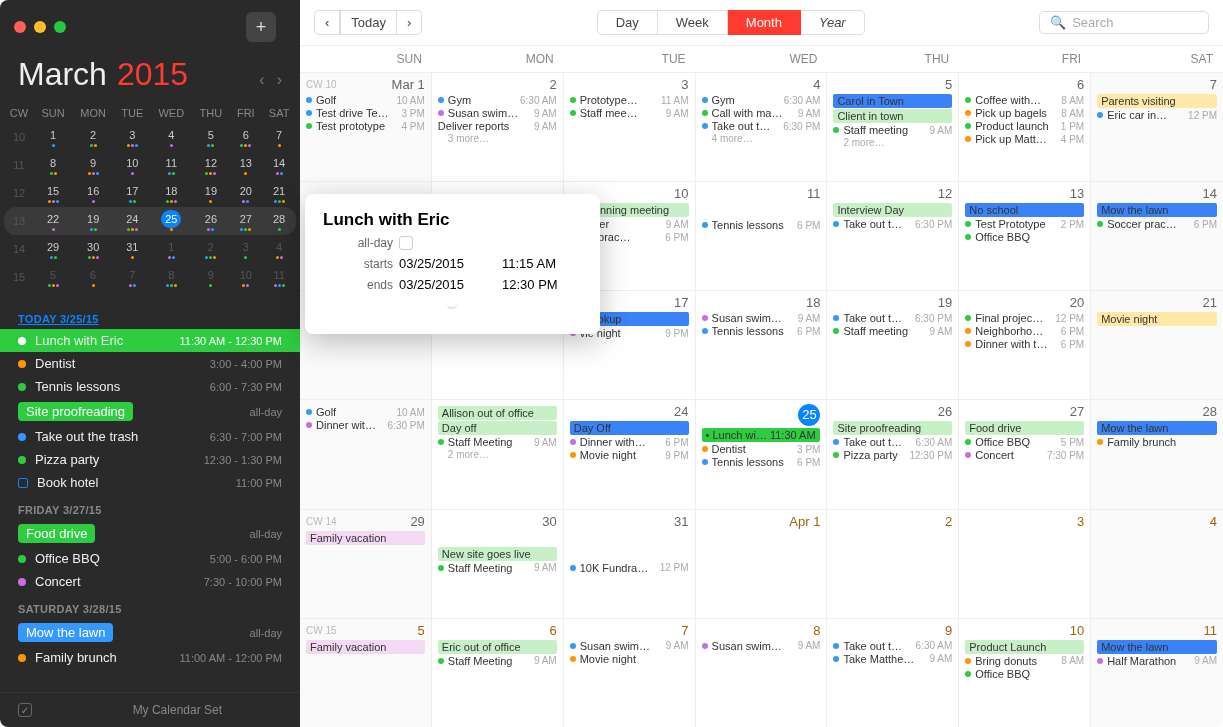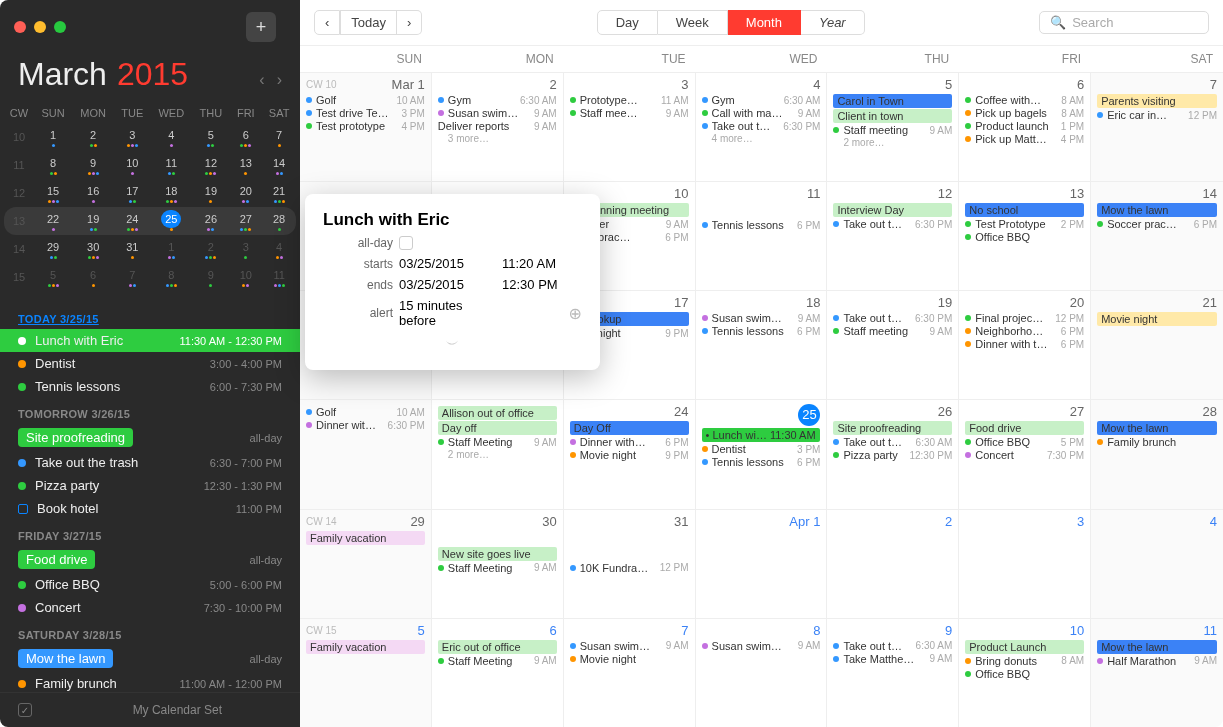--- a/index.html
+++ b/index.html
@@ -57,21 +57,21 @@
 .cal-grid{flex:1;display:flex;flex-direction:column;border-top:1px solid #eee;}
 .dayhdr{display:grid;grid-template-columns:repeat(7,1fr);}
 .dayhdr div{text-align:right;padding:6px 10px;font-size:12px;color:#888;font-weight:500;}
 .weeks{flex:1;display:grid;grid-template-rows:repeat(6,1fr);}
 .week{display:grid;grid-template-columns:repeat(7,1fr);border-top:1px solid #eee;position:relative;}
 .cell{border-right:1px solid #eee;padding:4px 6px;position:relative;font-size:11px;overflow:hidden;}
 .cell:last-child{border-right:none;}
 .cell.wkend{background:#fafafa;}
 .cell .cwlbl{position:absolute;left:6px;top:6px;color:#bbb;font-size:10px;}
 .cell .dnum{text-align:right;font-size:13px;color:#666;margin-bottom:2px;}
-.cell .dnum.fade{color:#3b82f6;}
+.cell .dnum.fade{color:#a16207;}
 .cell .dnum.today span{background:#0a84ff;color:#fff;border-radius:50%;display:inline-block;width:22px;height:22px;line-height:22px;text-align:center;}
 .evt{display:flex;align-items:center;gap:4px;margin:1px 0;white-space:nowrap;overflow:hidden;}
 .evt .b{width:6px;height:6px;border-radius:50%;flex-shrink:0;}
 .evt .t{flex:1;overflow:hidden;text-overflow:ellipsis;color:#333;}
 .evt .tm{color:#aaa;font-size:10px;flex-shrink:0;}
 .evt.bar{background:#ffe9a8;padding:1px 4px;border-radius:2px;}
 .evt.bar.blue{background:#3b82f6;}
 .evt.bar.green{background:#c7f0c7;}
 .evt.bar.pink{background:#f4d9f4;}
 .more{color:#aaa;font-size:10px;padding-left:10px;}
@@ -318,21 +318,20 @@
       <div class="row">
         <span class="bullet" style="background: rgb(255, 149, 0);"></span>
         <span class="txt">Dentist</span>
         <span class="time">3:00 - 4:00 PM</span>
       </div>
       <div class="row">
         <span class="bullet" style="background: rgb(46, 204, 64);"></span>
         <span class="txt">Tennis lessons</span>
         <span class="time">6:00 - 7:30 PM</span>
       </div>
-      <div class="sec-hdr">TOMORROW 3/26/15</div>
       <div class="row">
         <span class="pill" style="background: rgb(46, 204, 64);">Site proofreading</span>
         <span class="txt"></span>
         <span class="time">all-day</span>
       </div>
       <div class="row">
         <span class="bullet" style="background: rgb(52, 152, 255);"></span>
         <span class="txt">Take out the trash</span>
         <span class="time">6:30 - 7:00 PM</span>
       </div>
@@ -903,26 +902,21 @@
   <div class="frow">
     <div class="lbl">all-day</div>
     <div>
         <div class="chk"></div>
       </div>
       <div></div>
   </div>
   <div class="frow">
     <div class="lbl">starts</div>
     <div>03/25/2015</div>
-    <div>11:20 AM</div>
+    <div>11:15 AM</div>
   </div>
   <div class="frow">
     <div class="lbl">ends</div>
     <div>03/25/2015</div>
     <div>12:30 PM</div>
   </div>
-  <div class="frow">
-    <div class="lbl">alert</div>
-    <div>15 minutes before</div>
-    <div class="plus-c">⊕</div>
-  </div>
   <div class="hinge">︶</div>
 </div>
 
 </body></html>

